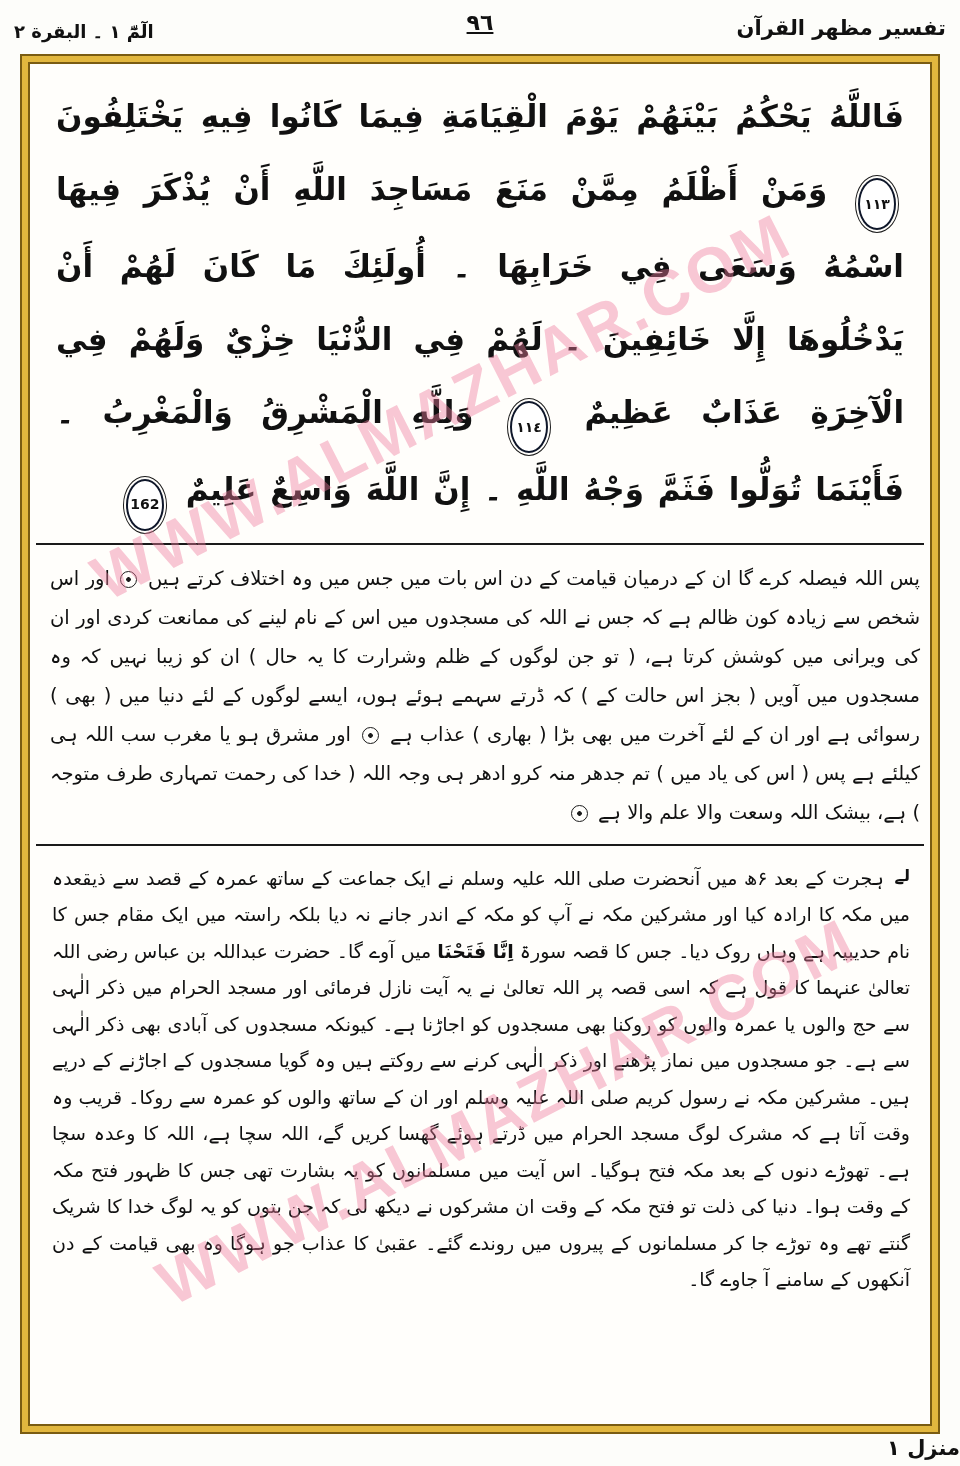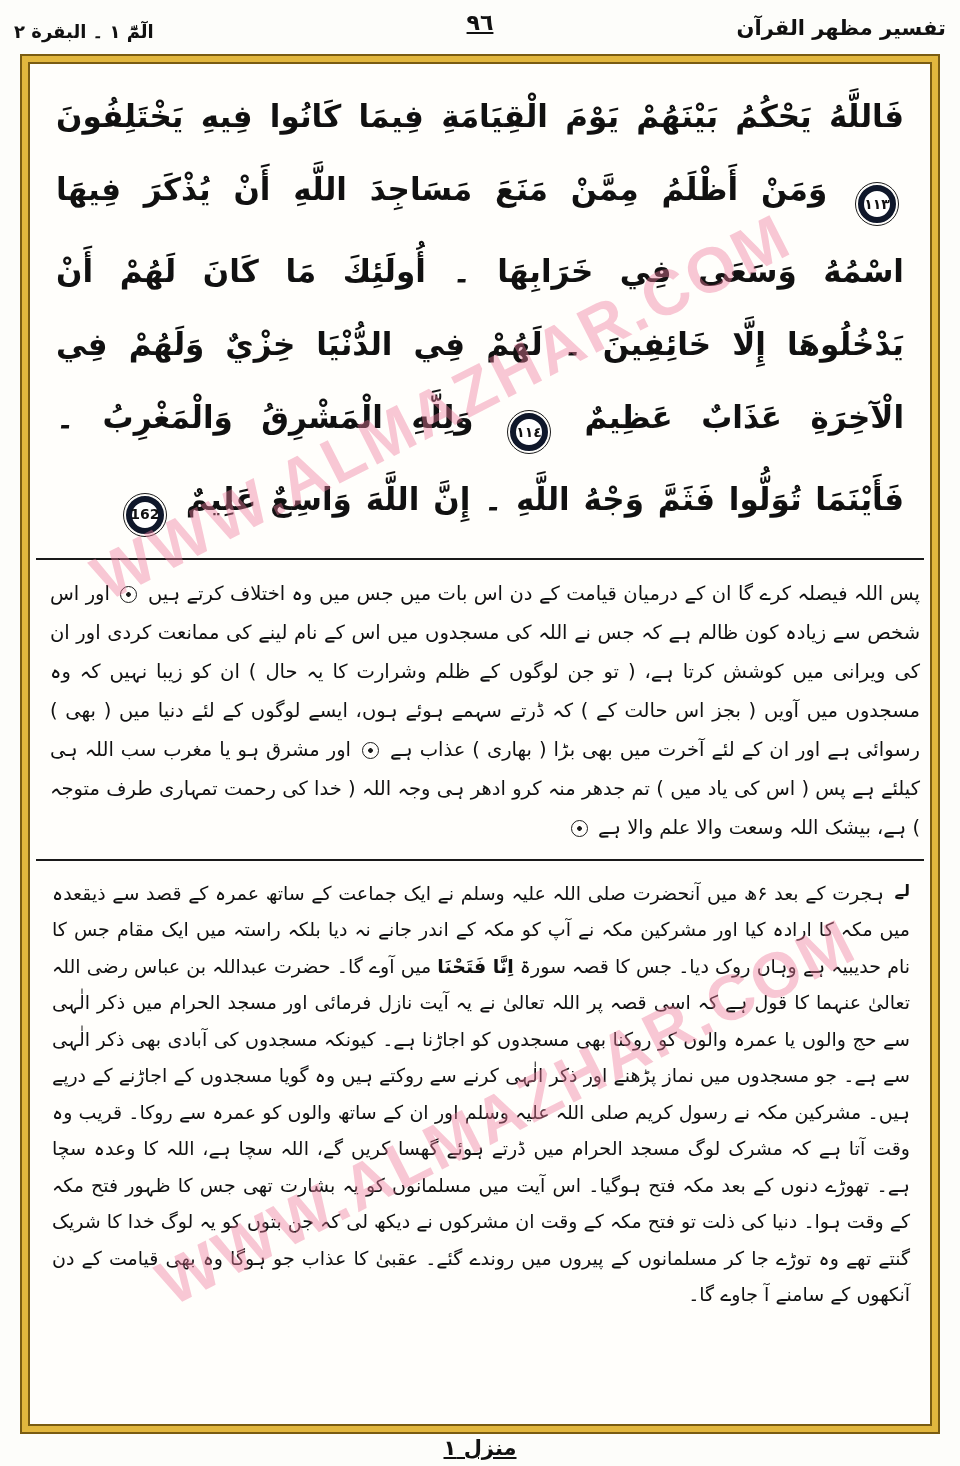--- a/index.html
+++ b/index.html
@@ -55,29 +55,29 @@
     font-weight: bold;
     line-height: 2.35;
     text-align: justify;
     direction: rtl;
     word-spacing: 3px;
   }
   .ayah-mark {
     display: inline-flex;
     align-items: center;
     justify-content: center;
-    width: 38px; height: 38px;
-    border: 6px solid #0f172a;
+    width: 38px; height: 52px;
+    border: 2px solid #0f172a;
     outline: 1px solid #1b1b1b;
     outline-offset: 2px;
     border-radius: 50%;
     font-size: 14px;
     font-weight: bold;
     vertical-align: -9px;
-    margin: 12px 8px;
+    margin: 0 8px;
     background: #fff;
   }
   
   .section-divider {
     border: none;
     border-top: 2.5px solid #1a1a1a;
     margin: 4px 6px;
   }
   
   .translation-section {
@@ -129,25 +129,24 @@
     z-index: 6;
     direction: ltr;
     font-family: "Liberation Sans", "DejaVu Sans", sans-serif;
   }
   .watermark-1 { left: 55px; top: 370px; transform: rotate(-27deg); }
   .watermark-2 { left: 120px; top: 1075px; transform: rotate(-27deg); }
   
   .page-footer {
     position: absolute;
     bottom: 6px; left: 0; right: 0;
-    text-align: center;
+    text-align: right;
     font-size: 21px;
     font-weight: bold;
     direction: rtl;
-    text-decoration: underline;
   }
 </style>
 </head>
 <body>
 
 <header class="page-header">
   <span class="header-title-right">تفسير مظهر القرآن</span>
   <span class="header-page-number">٩٦</span>
   <span class="header-title-left">الٓمّٓ ١ ۔ البقرة ٢</span>
 </header>

